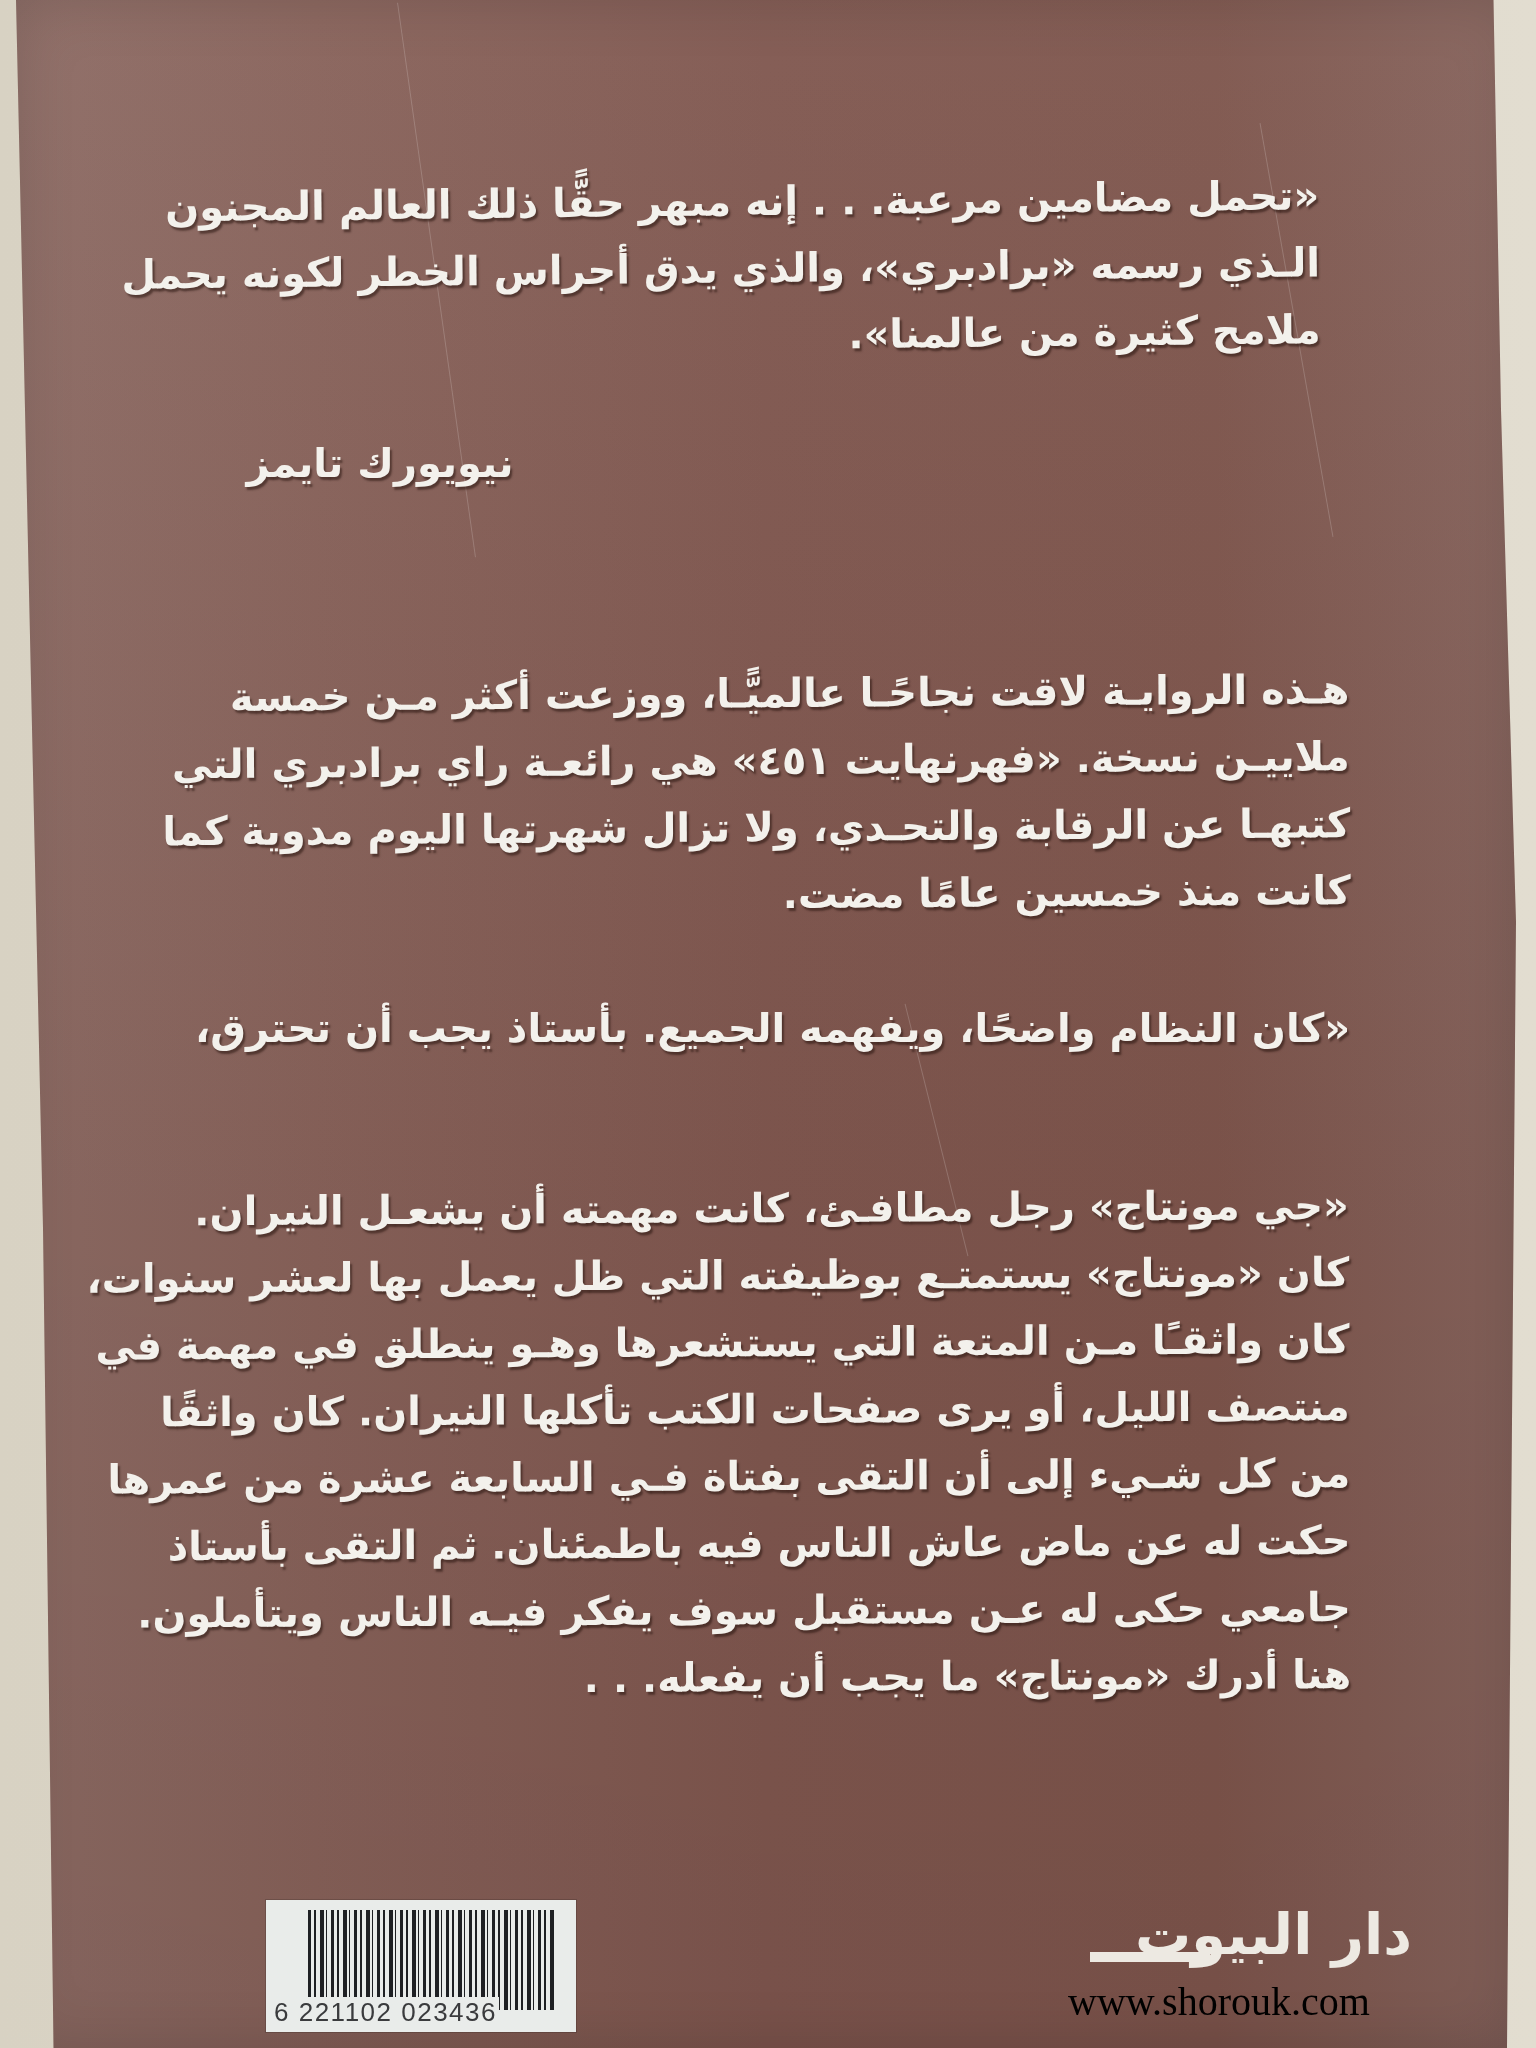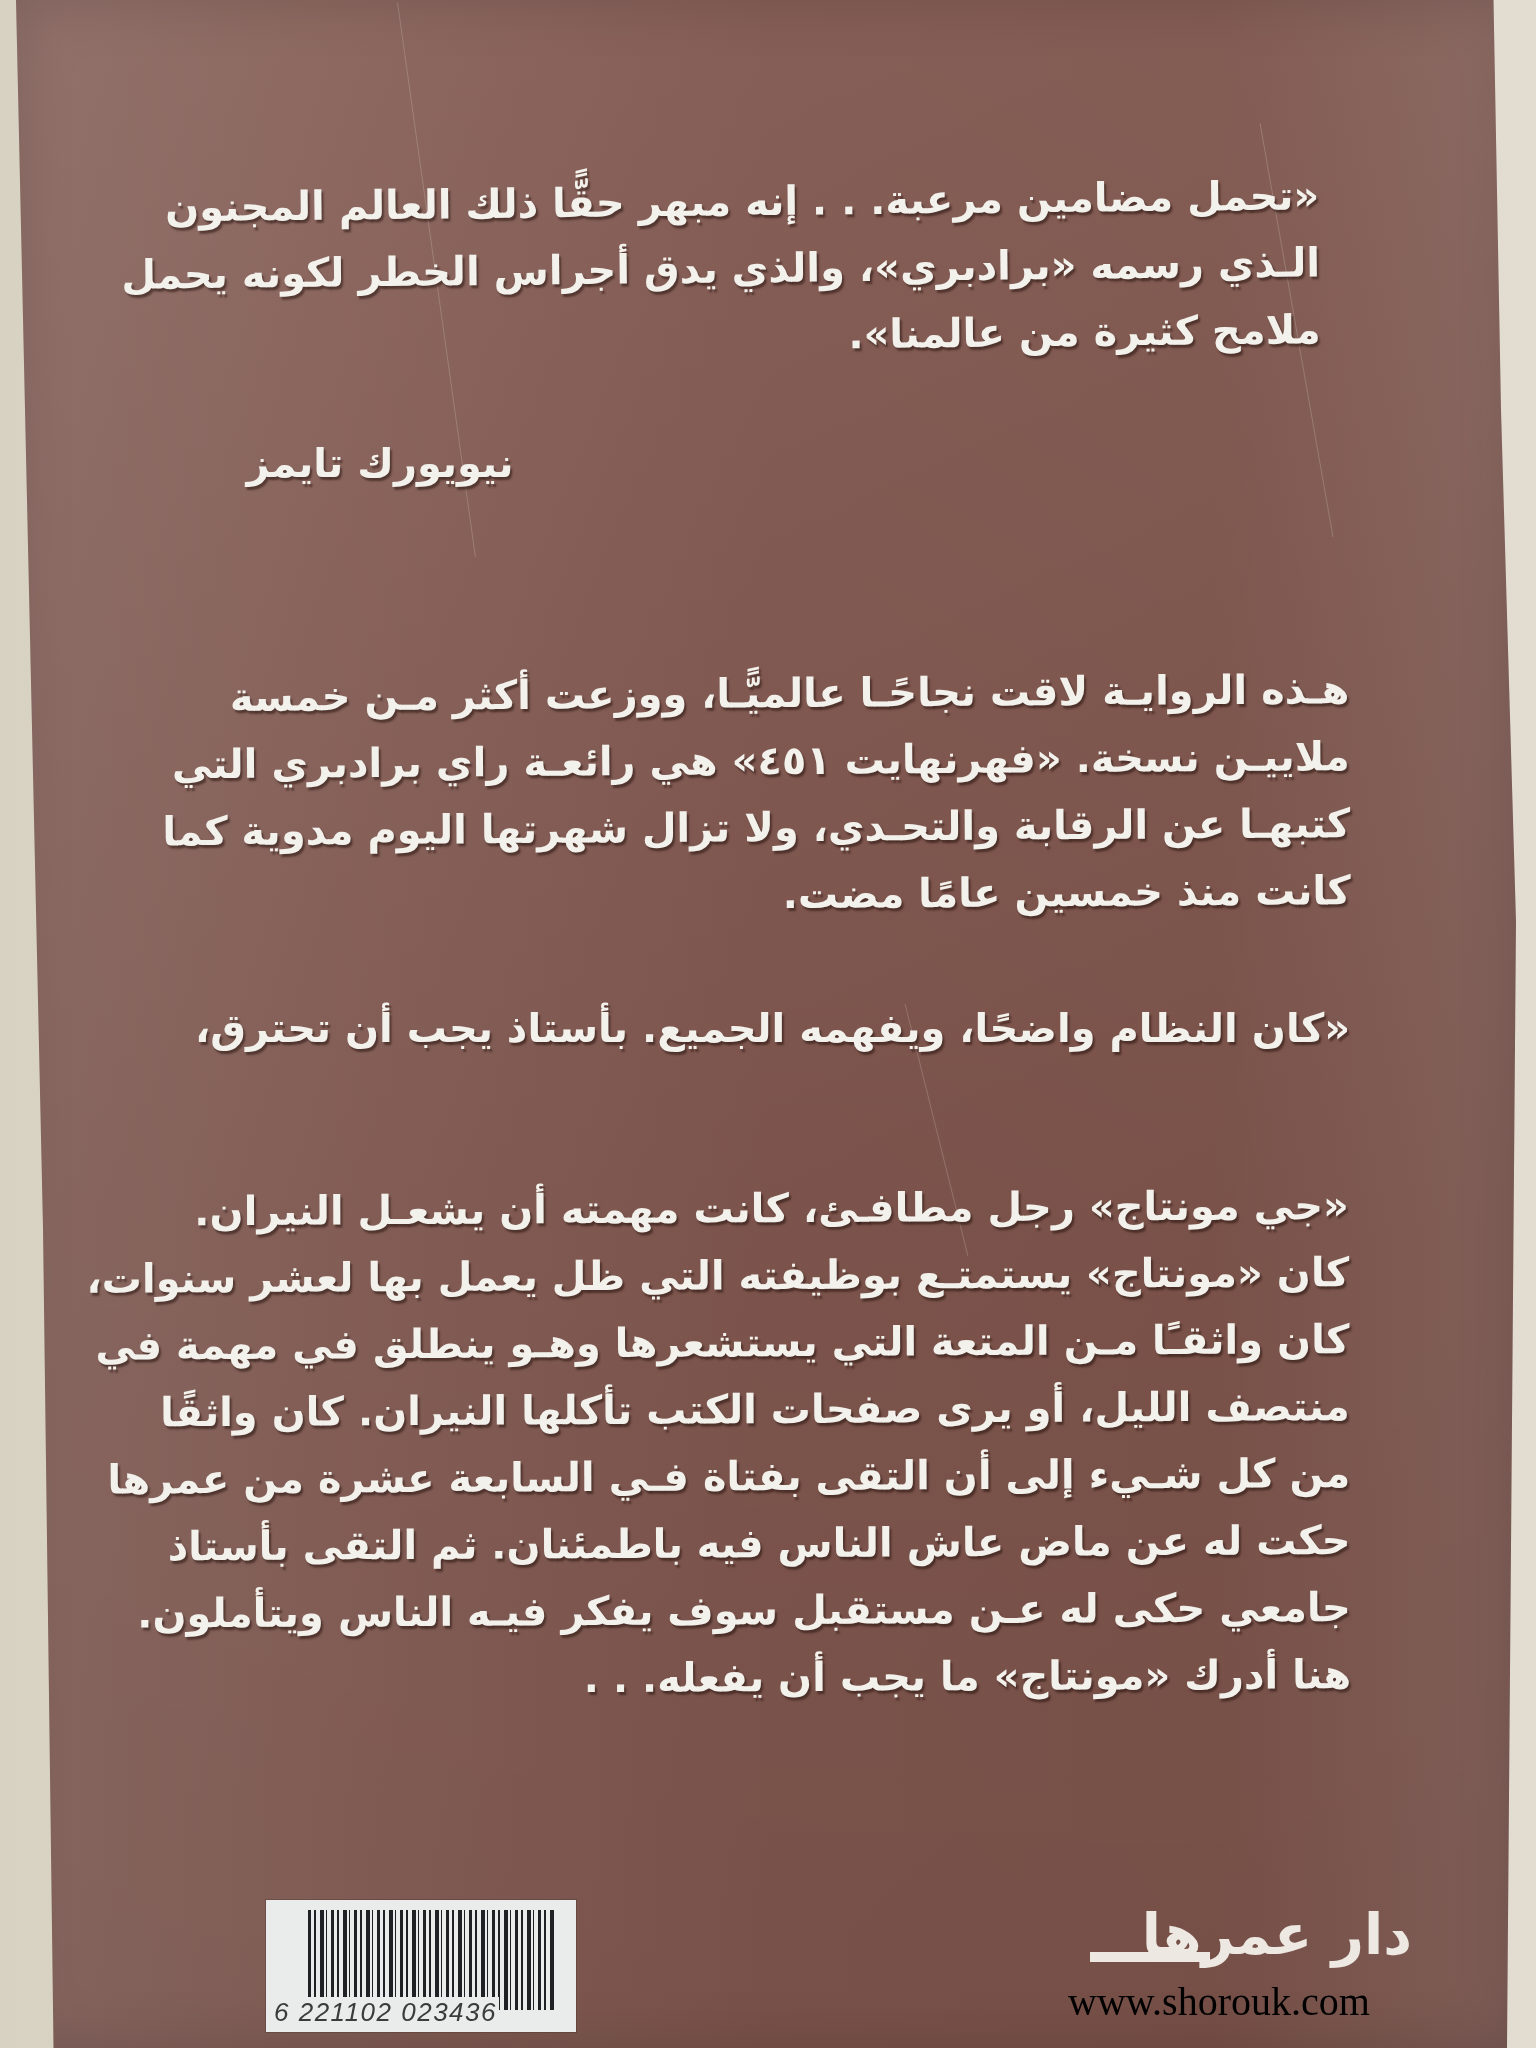--- a/index.html
+++ b/index.html
@@ -55,21 +55,20 @@
     .para4 { left: 240px; top: 1175px; width: 1110px; transform: rotate(-0.3deg); }
 
     .barcode {
       position: absolute;
       left: 266px;
       top: 1900px;
       width: 310px;
       height: 132px;
       background: #e9ecea;
       box-shadow: 0 0 0 1px rgba(0,0,0,0.15);
-      font-style: italic;
     }
     .barcode-bars {
       position: absolute;
       left: 42px;
       top: 10px;
       width: 248px;
       height: 100px;
       background: repeating-linear-gradient(90deg,
         #1f2124 0px, #1f2124 3px, transparent 3px, transparent 6px,
         #1f2124 6px, #1f2124 8px, transparent 8px, transparent 12px,
@@ -163,16 +162,16 @@
   <p class="para">جامعي حكى له عـن مستقبل سوف يفكر فيـه الناس ويتأملون.</p>
   <p class="para">هنا أدرك «مونتاج» ما يجب أن يفعله. . .</p>
 </div>
 
 <div class="barcode">
   <div class="barcode-bars"></div>
   <div class="barcode-digits">6 221102 023436</div>
 </div>
 
 <div class="publisher">
-  <div class="publisher-name">دار عمرها</div>
+  <div class="publisher-name">دار البيوت</div>
   <div class="publisher-underline"></div>
   <div class="publisher-url">www.shorouk.com</div>
 </div>
 
 </body></html>

